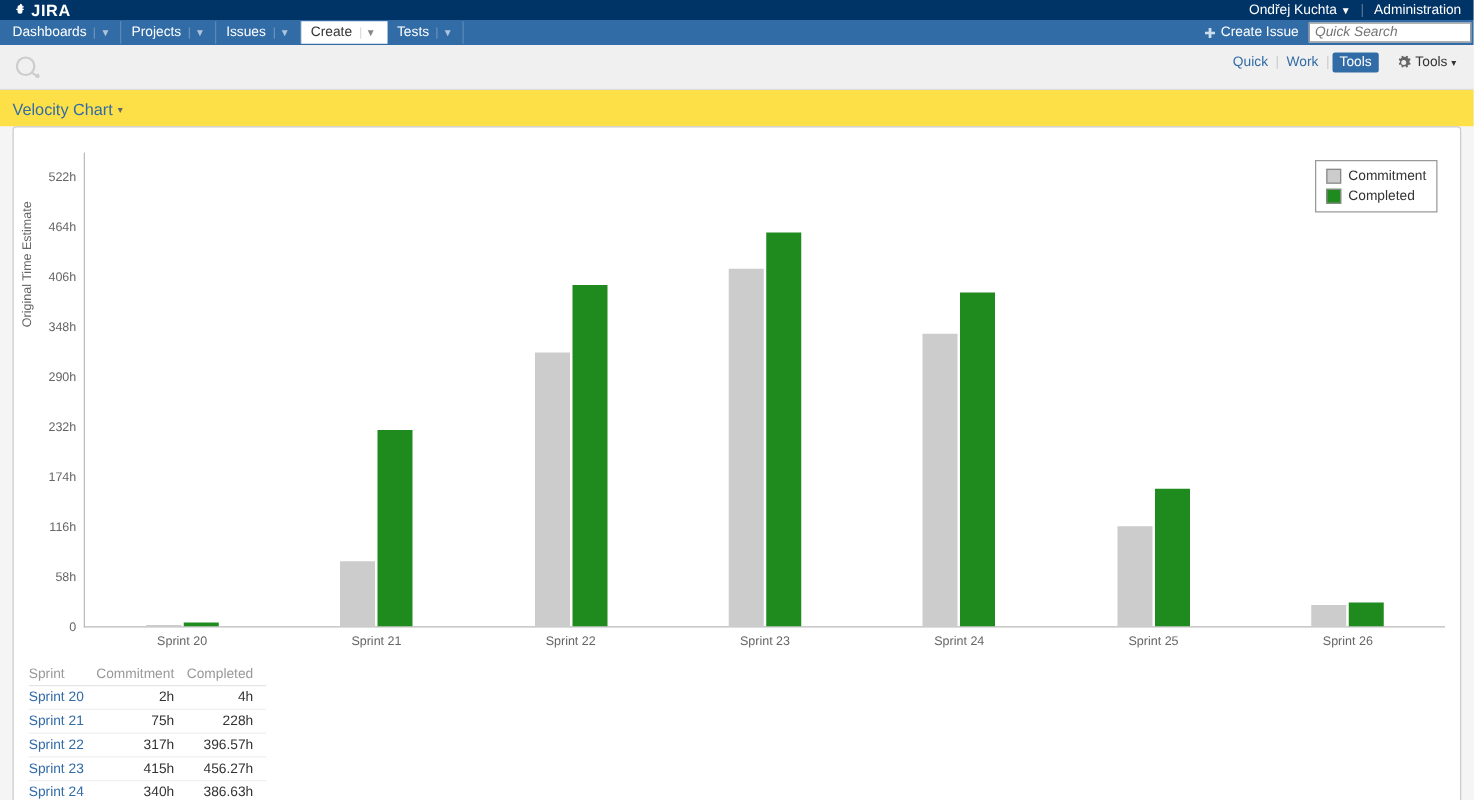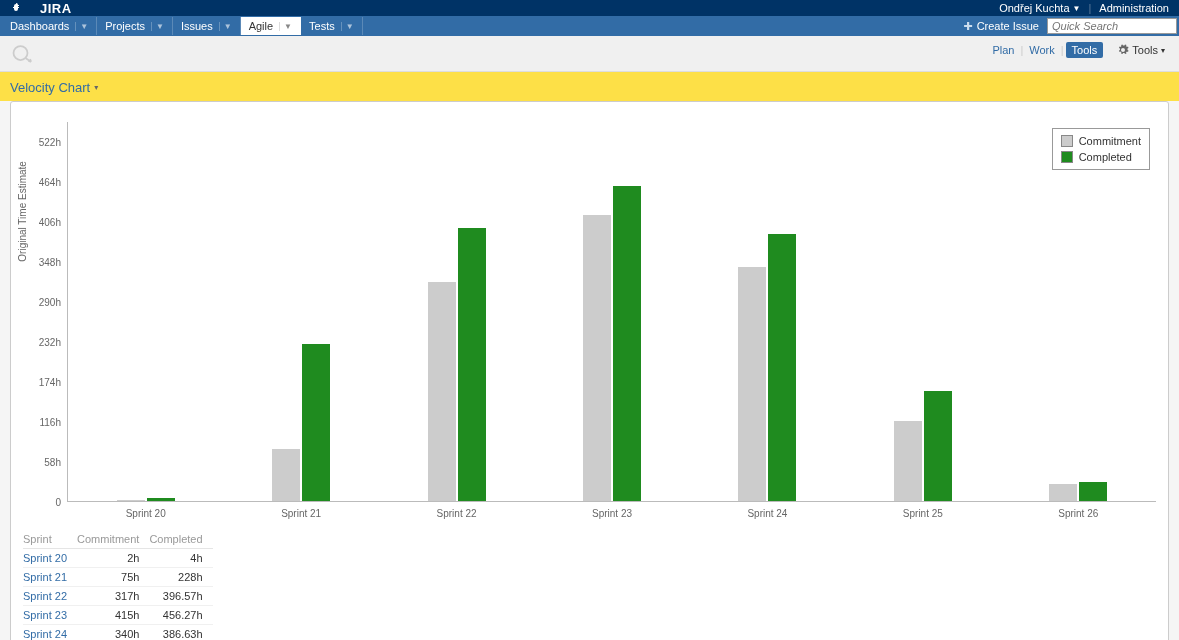--- a/index.html
+++ b/index.html
@@ -1,21 +1,21 @@
 <!DOCTYPE html>
 <html><head>
 <meta charset="utf-8">
 <style>
 * { margin: 0; padding: 0; box-sizing: border-box; }
 body { font-family: Arial, Helvetica, sans-serif; font-size: 12px; color: #333; background: #f5f5f5; width: 1179px; }
 
 
 .topbar { background: #003366; height: 16px; display: flex; align-items: center; justify-content: space-between; padding: 0 10px; color: #fff; }
 .topbar-left { display: flex; align-items: center; gap: 4px; }
-.jira-logo { font-weight: bold; font-size: 13px; letter-spacing: 0.5px; display:flex; align-items:center; gap:18px;}
+.jira-logo { font-weight: bold; font-size: 13px; letter-spacing: 0.5px; display:flex; align-items:center; gap:3px;}
 .jira-logo svg { width:12px; height:12px; fill:#fff;}
 .topbar-right { display: flex; align-items: center; gap: 8px; font-size: 11px; }
 .topbar-right .user-drop { display:flex; align-items:center; gap:3px;}
 .topbar-sep { color:#5a7a9a;}
 
 
 .navbar { background: #326ca6; display: flex; align-items: center; justify-content: space-between; padding: 0 2px; height: 20px; }
 .nav-left { display: flex; align-items: center; }
 .nav-item { color: #fff; font-size: 11px; padding: 3px 8px; display: flex; align-items: center; gap: 2px; cursor: pointer; border-right: 1px solid rgba(255,255,255,0.2);}
 .nav-item.active { background: #fff; color:#333; }
@@ -98,21 +98,21 @@
       </div>
     <div class="nav-item">
         <span>Projects</span>
         <span class="sep-dd">▼</span>
       </div>
     <div class="nav-item">
         <span>Issues</span>
         <span class="sep-dd">▼</span>
       </div>
     <div class="nav-item active">
-        <span>Agile</span>
+        <span>Create</span>
         <span class="sep-dd">▼</span>
       </div>
     <div class="nav-item">
         <span>Tests</span>
         <span class="sep-dd">▼</span>
       </div>
   </div>
   <div class="nav-right">
     <span class="create-issue">
       <span style="color:#cde;">✚</span>
@@ -124,21 +124,21 @@
 
 <div class="subheader">
   <div class="loop-icon">
     <svg viewBox="0 0 32 24">
         <circle cx="12" cy="12" r="8"></circle>
         <path d="M18 18 l6 4"></path>
         <path d="M24 22 l-3 -1 M24 22 l-1 -3"></path>
       </svg>
   </div>
   <div class="view-switch">
-    <a>Plan</a>
+    <a>Quick</a>
     <span class="sep">|</span>
     <a>Work</a>
     <span class="sep">|</span>
     <span class="active-pill">Tools</span>
     <span class="tools-btn">
       <svg viewBox="0 0 24 24">
           <path d="M12 8a4 4 0 100 8 4 4 0 000-8zm9 4l2 1-1 3-2-1a8 8 0 01-2 2l1 2-3 1-1-2a8 8 0 01-3 0l-1 2-3-1 1-2a8 8 0 01-2-2l-2 1-1-3 2-1a8 8 0 010-3l-2-1 1-3 2 1a8 8 0 012-2l-1-2 3-1 1 2a8 8 0 013 0l1-2 3 1-1 2a8 8 0 012 2l2-1 1 3-2 1a8 8 0 010 3z"></path>
         </svg>
       <span>Tools</span>
       <span style="font-size:8px;">▾</span>

